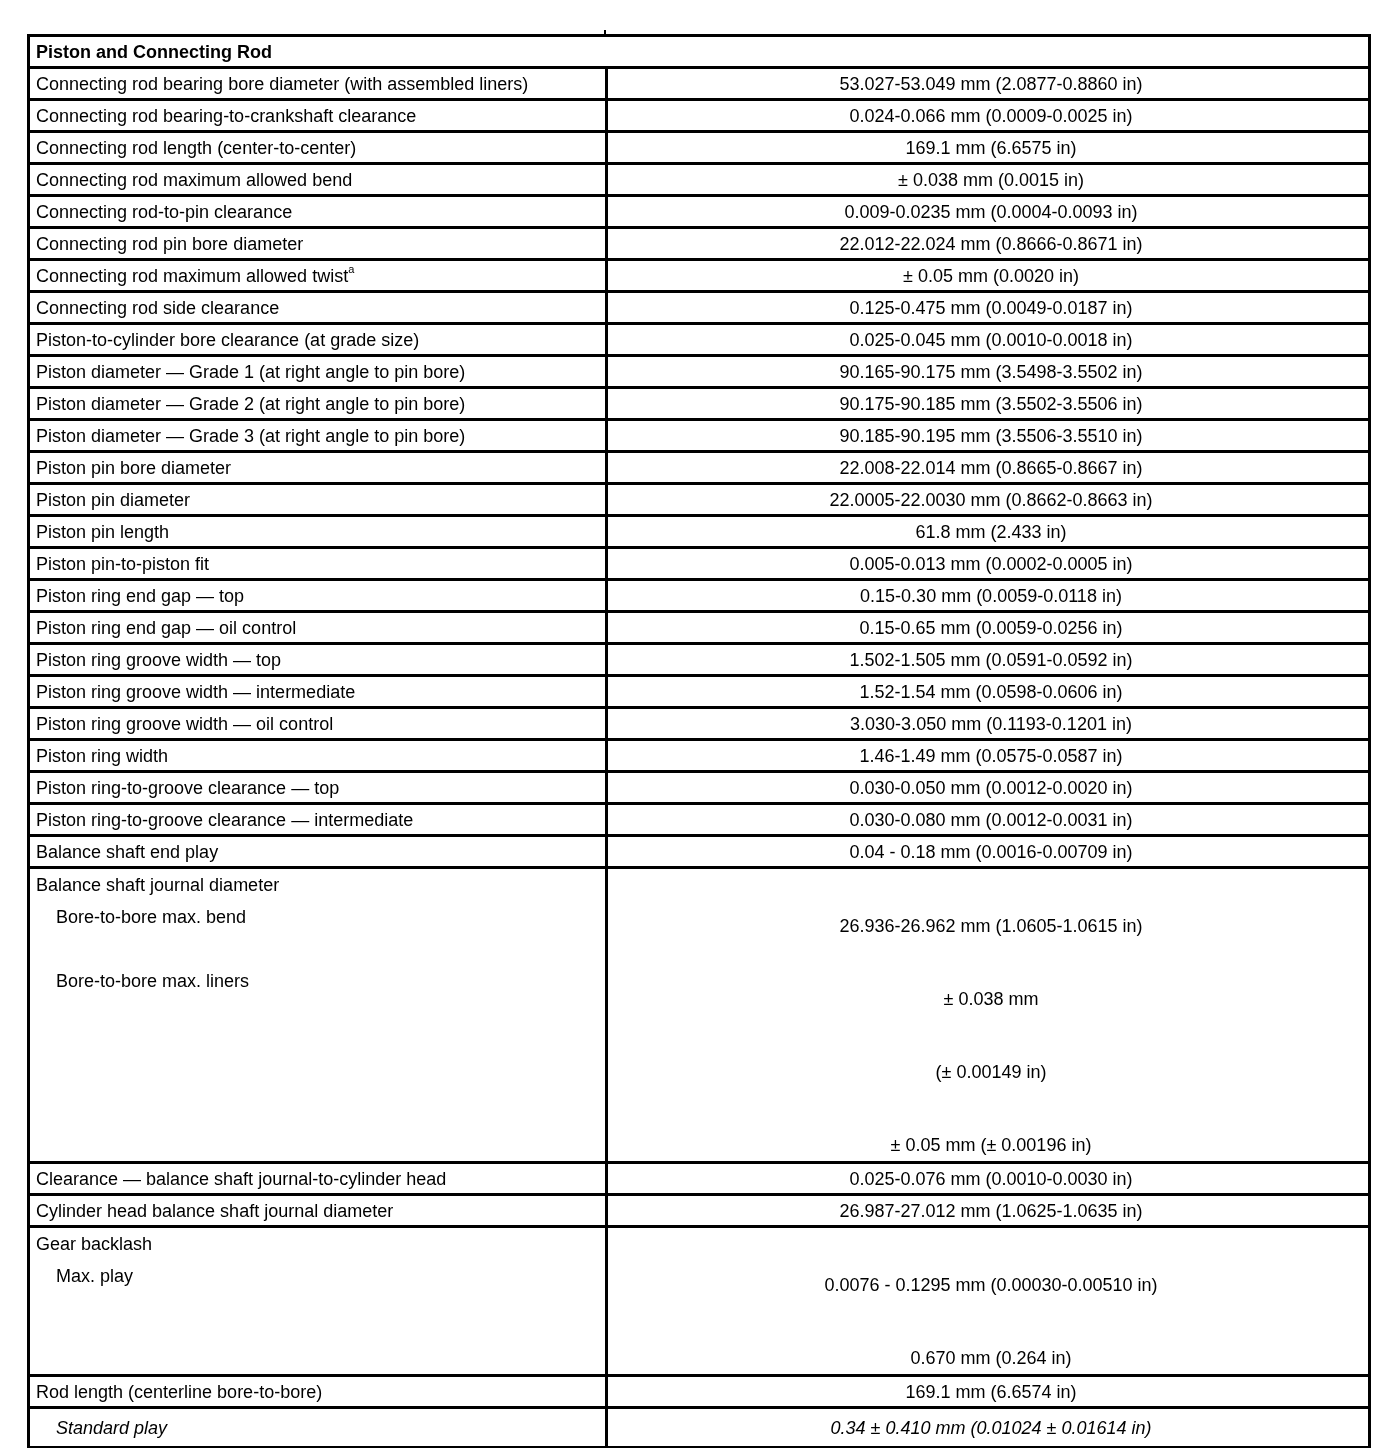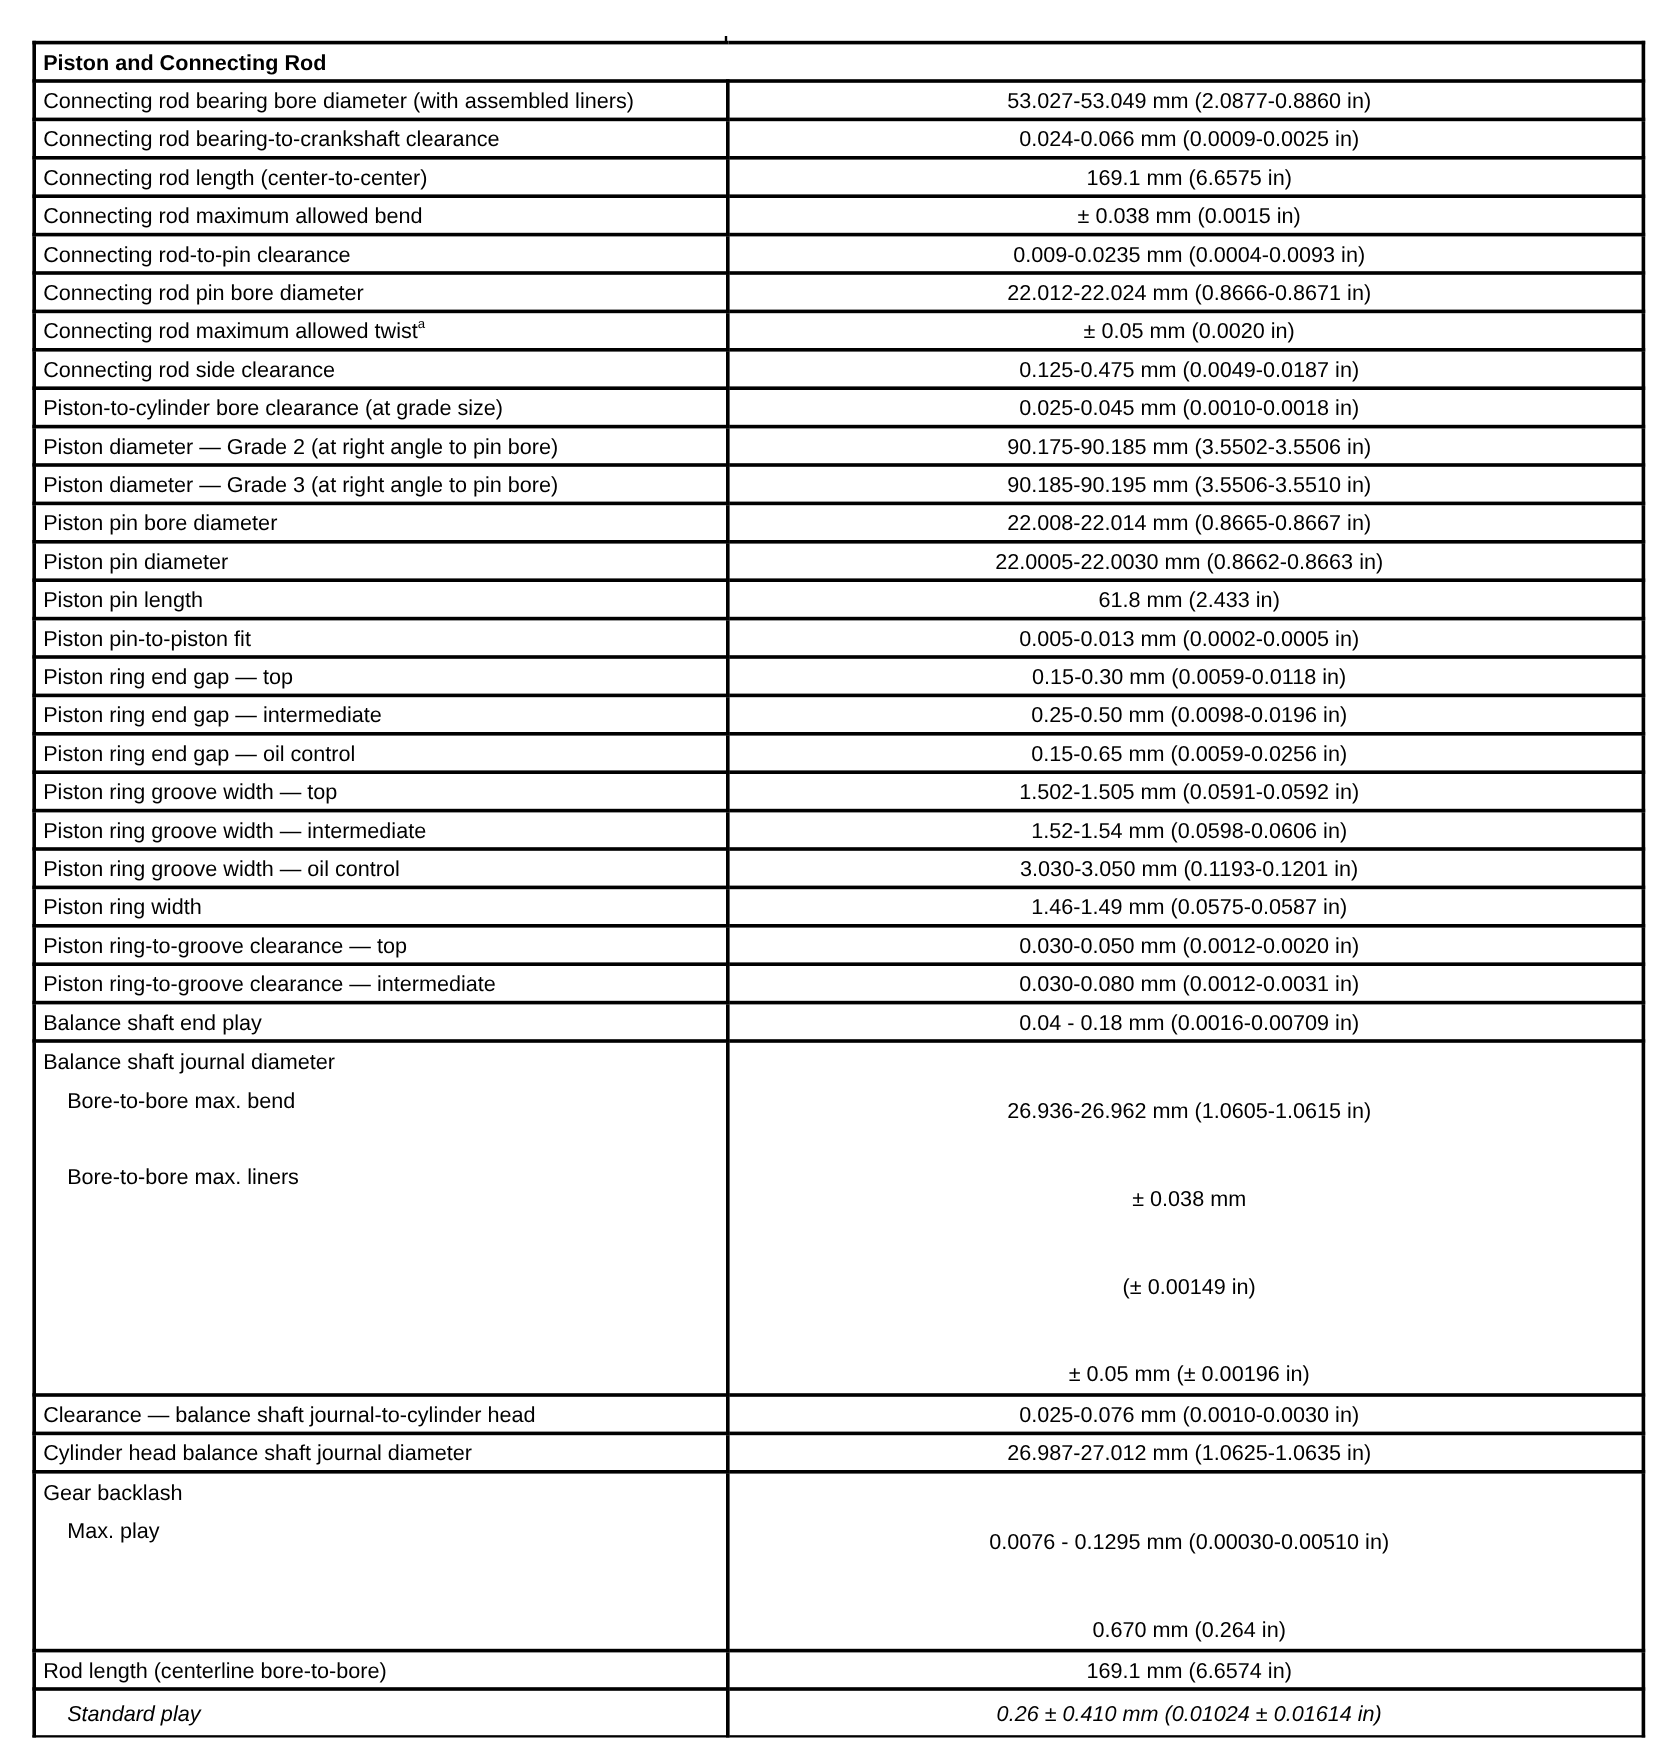--- a/index.html
+++ b/index.html
@@ -85,20 +85,26 @@
         <td class="val"><span>0.125-0.475 mm (0.0049-0.0187 in)</span></td>
       </tr>
       <tr class="h35">
         <td>
           <span class="line">Piston-to-cylinder bore clearance (at grade size)</span>
         </td>
         <td class="val"><span>0.025-0.045 mm (0.0010-0.0018 in)</span></td>
       </tr>
       <tr class="h35">
         <td>
+          <span class="line">Piston diameter — Grade 1 (at right angle to pin bore)</span>
+        </td>
+        <td class="val"><span>90.165-90.175 mm (3.5498-3.5502 in)</span></td>
+      </tr>
+      <tr class="h35">
+        <td>
           <span class="line">Piston diameter — Grade 2 (at right angle to pin bore)</span>
         </td>
         <td class="val"><span>90.175-90.185 mm (3.5502-3.5506 in)</span></td>
       </tr>
       <tr class="h35">
         <td>
           <span class="line">Piston diameter — Grade 3 (at right angle to pin bore)</span>
         </td>
         <td class="val"><span>90.185-90.195 mm (3.5506-3.5510 in)</span></td>
       </tr>
@@ -124,26 +130,20 @@
         <td>
           <span class="line">Piston pin-to-piston fit</span>
         </td>
         <td class="val"><span>0.005-0.013 mm (0.0002-0.0005 in)</span></td>
       </tr>
       <tr class="h35">
         <td>
           <span class="line">Piston ring end gap — top</span>
         </td>
         <td class="val"><span>0.15-0.30 mm (0.0059-0.0118 in)</span></td>
-      </tr>
-      <tr class="h35">
-        <td>
-          <span class="line">Piston ring end gap — intermediate</span>
-        </td>
-        <td class="val"><span>0.25-0.50 mm (0.0098-0.0196 in)</span></td>
       </tr>
       <tr class="h35">
         <td>
           <span class="line">Piston ring end gap — oil control</span>
         </td>
         <td class="val"><span>0.15-0.65 mm (0.0059-0.0256 in)</span></td>
       </tr>
       <tr class="h35">
         <td>
           <span class="line">Piston ring groove width — top</span>
@@ -225,16 +225,16 @@
       <tr class="h35">
         <td>
           <span class="line">Rod length (centerline bore-to-bore)</span>
         </td>
         <td class="val"><span>169.1 mm (6.6574 in)</span></td>
       </tr>
       <tr class="h35" style="height: 40px; font-style: italic;">
         <td style="height: 36px;">
           <span class="sub">Standard play</span>
         </td>
-        <td class="val"><span>0.26 ± 0.410 mm (0.01024 ± 0.01614 in)</span></td>
+        <td class="val"><span>0.34 ± 0.410 mm (0.01024 ± 0.01614 in)</span></td>
       </tr>
     </tbody>
 </table>
 
 </body></html>

